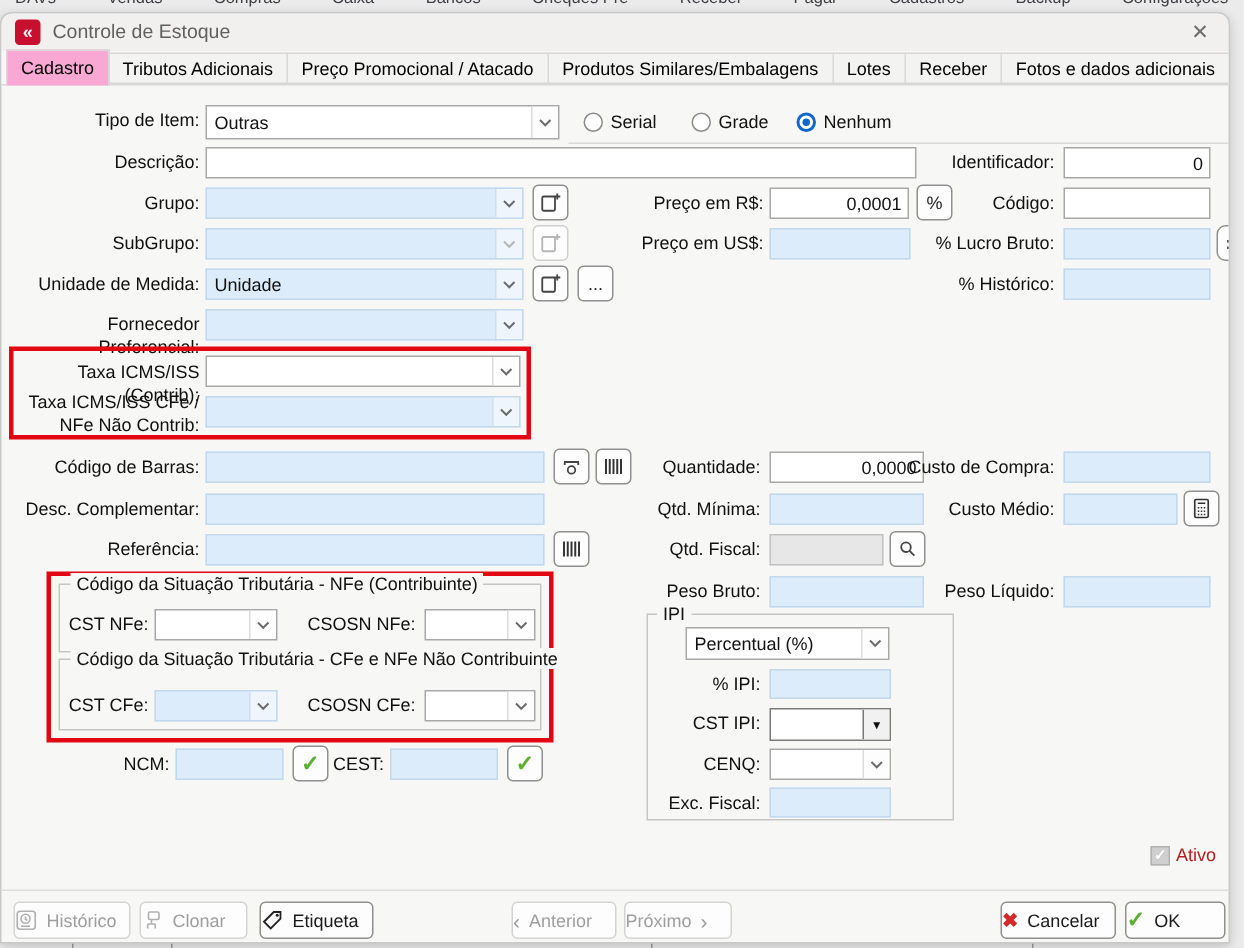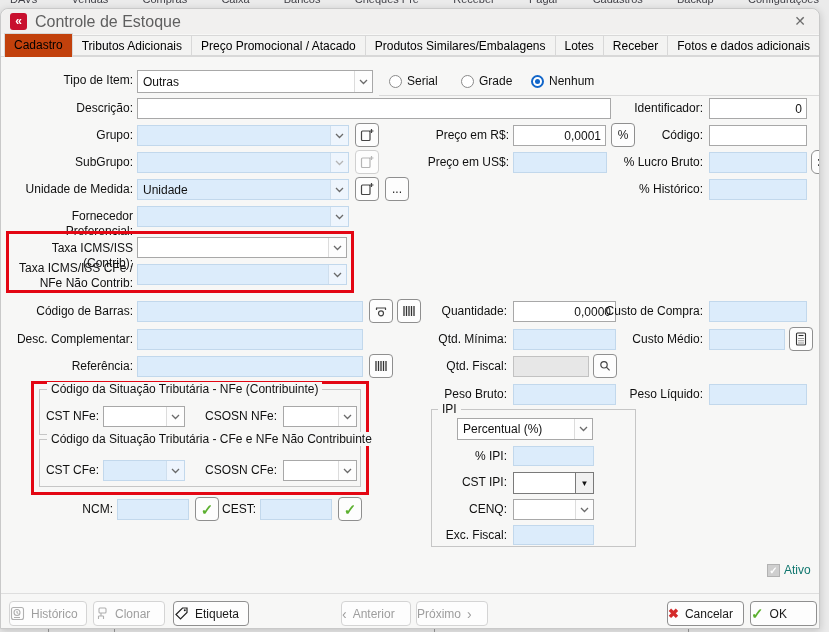--- a/index.html
+++ b/index.html
@@ -10,30 +10,30 @@
   #menustrip .mrow{display:flex;justify-content:space-between;padding:0 10px;margin-top:-8px;}
   #menustrip .mitem{font-size:11px;line-height:14px;color:#3f3f46;white-space:nowrap;}
   
   #dialog{position:absolute;left:0px;top:8px;width:820px;height:621px;background:#f7f7f6;
           border:1px solid #c9c9c9;border-radius:8px 8px 0 0;box-sizing:border-box;
           box-shadow:0 2px 8px rgba(0,0,0,.18);overflow:hidden;}
   #titlebar{position:absolute;left:0;top:0;width:100%;height:25px;background:#f1f0ef;
             border-radius:8px 8px 0 0;border-bottom:1px solid #e4e4e4;}
   #appicon{position:absolute;left:9px;top:4px;width:17px;height:17px;background:#c8102e;border-radius:3px;
            color:#fff;font-size:12px;font-weight:bold;text-align:center;line-height:16px;}
-  #dlgtitle{position:absolute;left:34px;top:4px;font-size:16px;color:#5f5f5f;}
+  #dlgtitle{position:absolute;left:34px;top:4px;font-size:13px;color:#5f5f5f;}
   #closebtn{position:absolute;right:10px;top:3px;width:18px;height:18px;color:#6d6d6d;font-size:14px;
             text-align:center;line-height:18px;cursor:pointer;}
   
   #tabstrip{position:absolute;left:0;top:25px;width:100%;height:23px;display:flex;align-items:flex-end;
             padding-left:3px;box-sizing:border-box;border-bottom:1px solid #d8d8d8;background:#f7f7f6;}
   .tab{height:21px;line-height:20px;padding:0 9px;font-size:12px;color:#000;background:#f3f3f2;
        border:1px solid #d8d8d8;border-left:none;white-space:nowrap;box-sizing:border-box;}
   .tab.first{border-left:1px solid #d8d8d8;}
-  .tab.active{height:24px;line-height:23px;background:#c2410c;margin-bottom:-1px;border-bottom:none;
+  .tab.active{height:24px;line-height:23px;background:#f9a8d4;margin-bottom:-1px;border-bottom:none;
               position:relative;z-index:2;}
   
   .lbl{position:absolute;font-size:12px;color:#101010;text-align:right;line-height:15px;}
   .in{position:absolute;border:1px solid #a8a8a8;background:#fff;font:12px "Liberation Sans",sans-serif;
       padding:0 4px;box-sizing:border-box;color:#111;}
   .in.blue{background:#dcecfb;border-color:#c2d8ec;}
   .in.gray{background:#e7e7e7;border-color:#c2c2c2;}
   .in.num{text-align:right;}
   .combo{position:absolute;display:flex;align-items:center;justify-content:space-between;
          border:1px solid #a8a8a8;background:#fff;box-sizing:border-box;font-size:12px;color:#111;
@@ -58,21 +58,21 @@
   .sep{position:absolute;background:#dadada;height:1px;}
   .btn{position:absolute;display:flex;align-items:center;justify-content:flex-start;gap:6px;background:#fdfdfd;
        border:1px solid #8f8f8f;border-radius:4px;font-size:12px;color:#1a1a1a;box-sizing:border-box;}
   .btn.dis{border-color:#d4d4d4;color:#9e9e9e;}
   .glyph-red{color:#d42a2a;font-weight:bold;font-size:13px;}
   .glyph-gray{color:#9e9e9e;font-size:14px;}
   .checkgreen{color:#5cb030;font-weight:bold;font-size:15px;line-height:15px;}
   #ativo-box{position:absolute;left:766px;top:555px;width:13px;height:13px;background:#cfcfcf;
              border:1px solid #b2b2b2;box-sizing:border-box;color:#fff;font-size:10px;line-height:11px;
              text-align:center;font-weight:bold;}
-  #ativo-lbl{position:absolute;left:783px;top:554px;font-size:12px;color:#0f766e;}
+  #ativo-lbl{position:absolute;left:783px;top:554px;font-size:12px;color:#b91c1c;}
   #footer-sep{position:absolute;left:0;top:584px;width:100%;height:1px;background:#dedede;}
   .tick{position:absolute;top:629px;width:1px;height:3px;background:#9a9a9a;}
   #rightstrip{position:absolute;left:820px;top:8px;width:9px;height:624px;background:#ebebeb;}
 </style>
 </head>
 <body>
 
 <div id="screen">
 
   <div id="menustrip">

